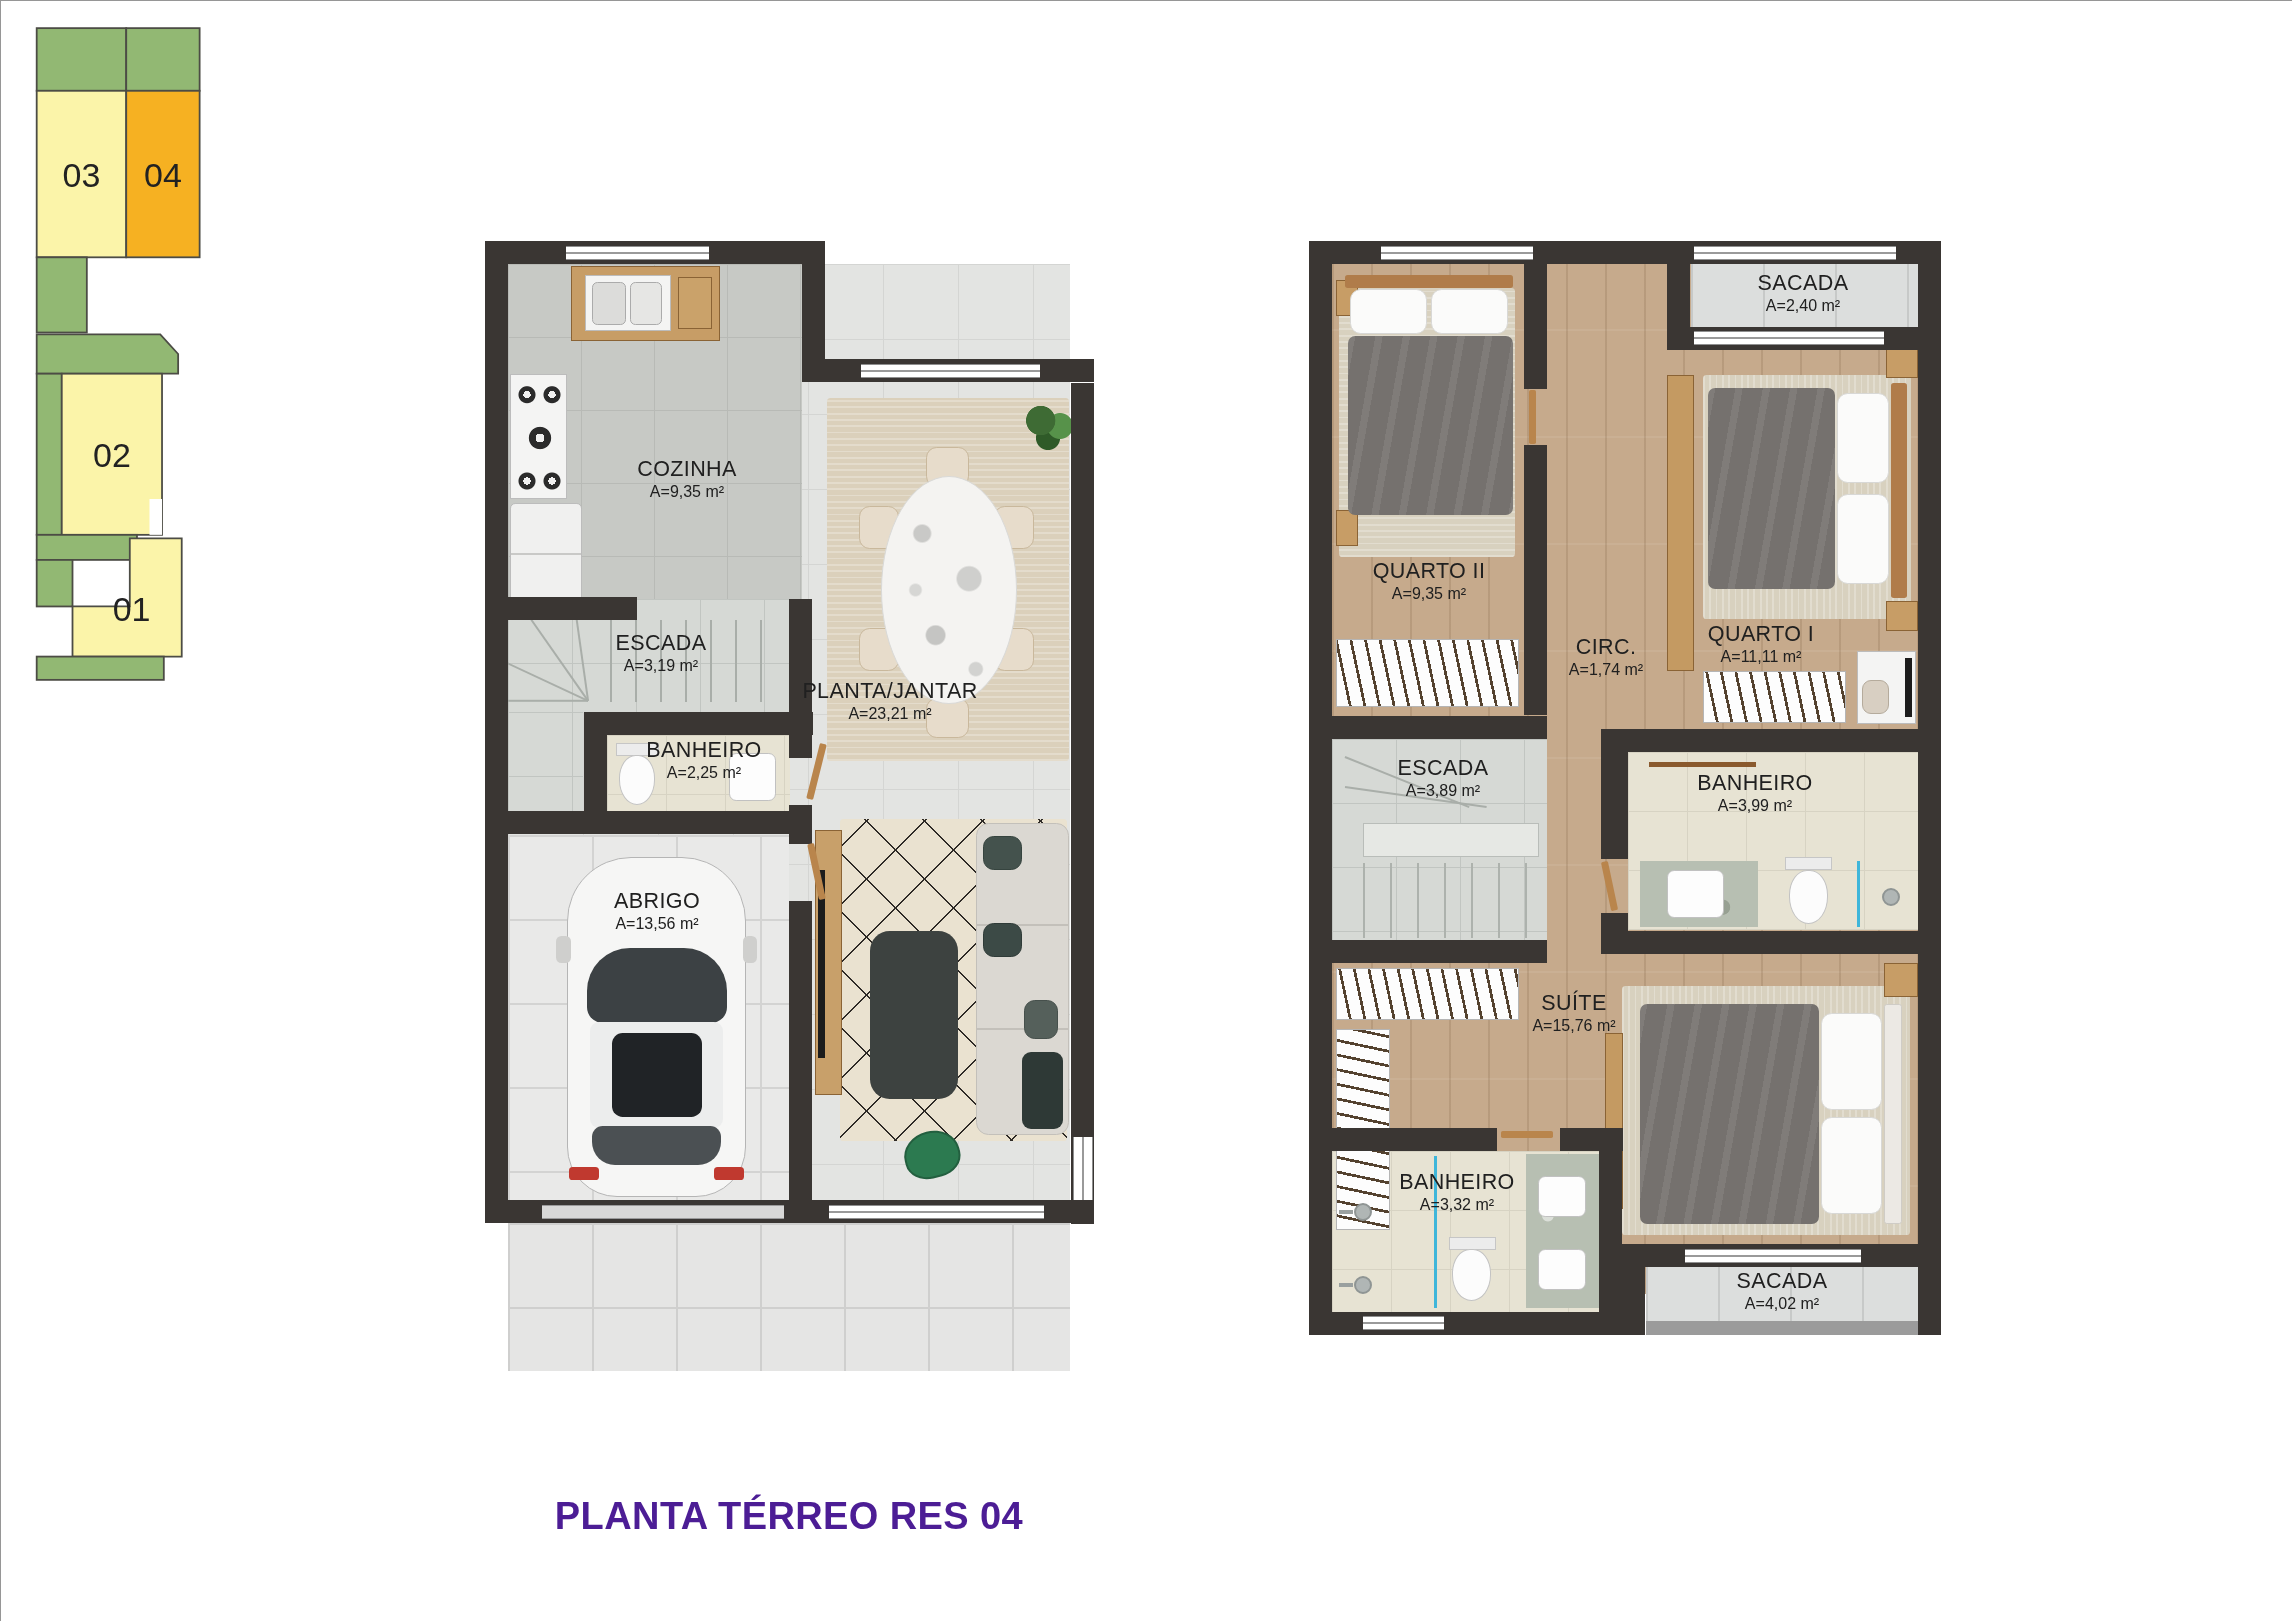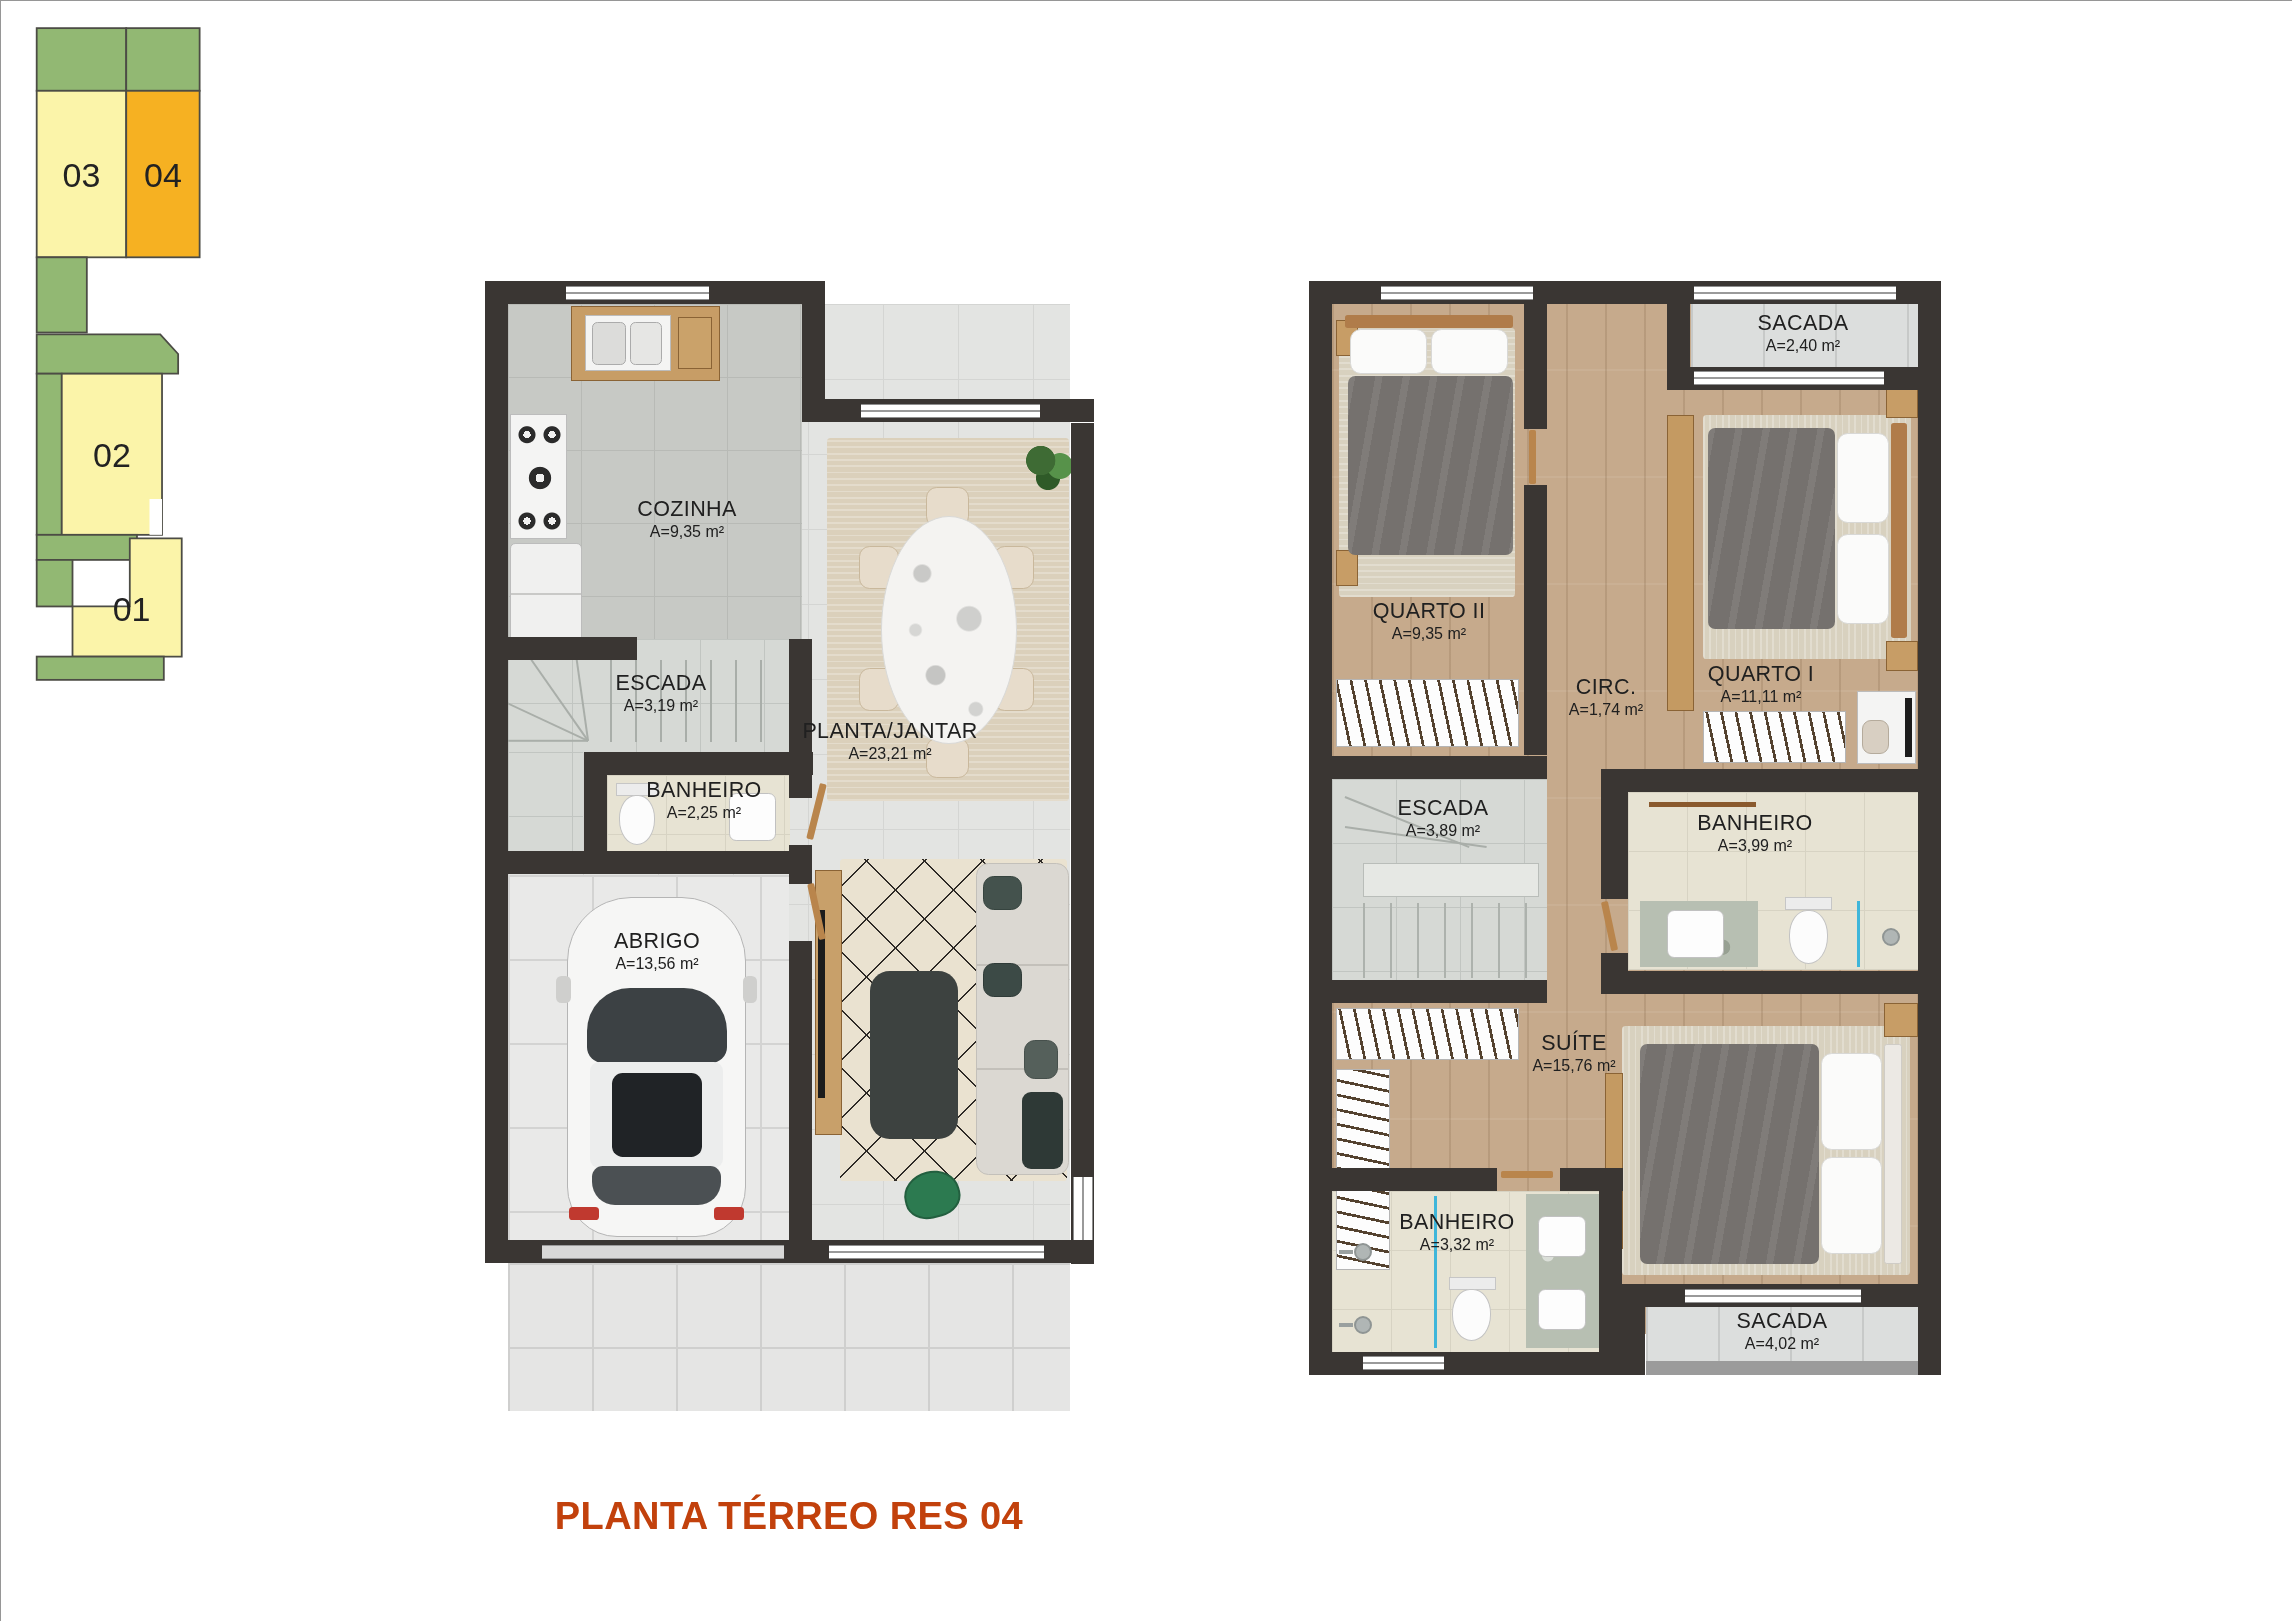--- a/index.html
+++ b/index.html
@@ -1,19 +1,19 @@
 <!DOCTYPE html>
 <html style="font-size:14.3px"><head>
 <meta charset="utf-8">
 <style>
   html,body{margin:0;padding:0;background:#fff;font-family:"Liberation Sans",sans-serif;}
   #canvas{position:relative;width:2293px;height:1622px;background:#ffffff;border:1.8px solid #969696;box-sizing:border-box;overflow:hidden;}
   .abs{position:absolute;}
   i{display:block;position:absolute;}
-  .plan{position:absolute;margin-top:40px;}
+  .plan{position:absolute;}
   
   .w{background:#3a3633;z-index:20;}
   .rail{background:#9b9b9b;z-index:21;}
   
   .f{z-index:2;}
   .f-base{z-index:1;}
   .f-kitchen{background:#c7c9c5;background-image:linear-gradient(#b8bab6 0.9px,transparent 0.9px),linear-gradient(90deg,#b8bab6 0.9px,transparent 0.9px);background-size:73px 73px;}
   .f-light{background:#e3e4e2;background-image:linear-gradient(#d4d5d3 0.9px,transparent 0.9px),linear-gradient(90deg,#d4d5d3 0.9px,transparent 0.9px);background-size:75px 75px;}
   .f-stone{background:#d6d9d5;background-image:linear-gradient(#c1c5c1 0.9px,transparent 0.9px),linear-gradient(90deg,#c1c5c1 0.9px,transparent 0.9px);background-size:64px 64px;}
   .f-garage{background:#e9e9e8;background-image:linear-gradient(#d3d3d2 1.8px,transparent 1.8px),linear-gradient(90deg,#d3d3d2 1.8px,transparent 1.8px);background-size:84px 84px;}
@@ -40,21 +40,21 @@
   .snk{background:#fdfdfd;border:1.8px solid #c1c1c1;border-radius:7.2px;box-sizing:border-box;z-index:13;}
   .gran{background:#b7bfb2;background-image:radial-gradient(circle at 30% 40%,rgba(255,255,255,.5) 0 5.4px,transparent 6.3px),radial-gradient(circle at 70% 70%,rgba(120,130,115,.5) 0 7.2px,transparent 8px);z-index:11;}
   .glass{background:#3fb6da;z-index:14;}
   .shead{background:#b0b6b5;border:2.7px solid #8f9594;border-radius:50%;box-sizing:border-box;z-index:13;}
   .sarm{background:#9aa09f;z-index:12;}
   .tline{background:#a9aea9;height:1.8px;z-index:6;transform-origin:0 50%;}
   
   .rlabel{position:absolute;transform:translate(-50%,-50%);text-align:center;color:#202020;white-space:nowrap;z-index:40;}
   .rname{font-size:21.5px;letter-spacing:0.4px;line-height:24px;}
   .rarea{font-size:16px;line-height:19px;margin-top:0.9px;}
-  .ptitle{position:absolute;transform:translate(-50%,-50%);font-size:38px;font-weight:bold;color:#c2410c;white-space:nowrap;letter-spacing:0.4px;z-index:50;}
+  .ptitle{position:absolute;transform:translate(-50%,-50%);font-size:38px;font-weight:bold;color:#4c1d95;white-space:nowrap;letter-spacing:0.4px;z-index:50;}
   .keytxt{font-size:38px;fill:#222;font-family:"Liberation Sans",sans-serif;}
 </style>
 </head>
 <body>
 
 <div id="canvas">
 
   <svg class="abs" style="left:16px;top:25px;z-index:30" width="188" height="656" viewBox="0 0 210 732">
     <g stroke="#4c4c45" stroke-width="2">
       <rect x="22" y="2" width="100" height="70" fill="#92b873"></rect>

